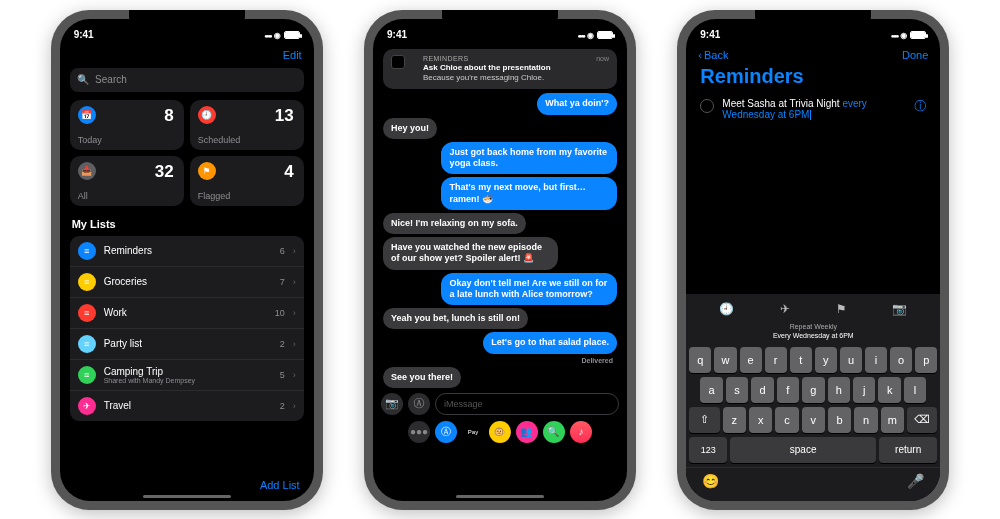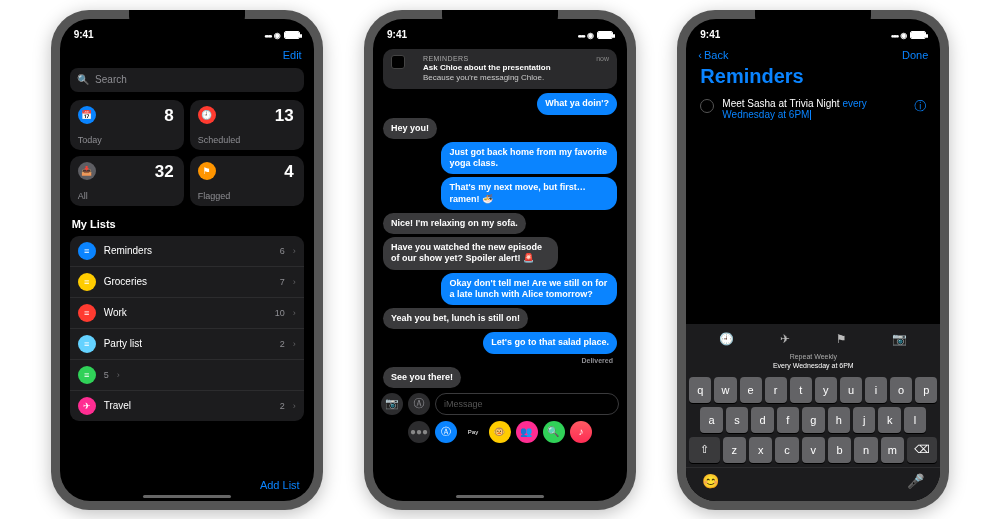--- a/index.html
+++ b/index.html
@@ -146,20 +146,21 @@
   <span class="chev">›</span>
         </div>
         <div class="list-item">
           <span class="li-icon" style="background:#64d2ff">≡</span>
   <span class="li-name">Party list</span>
   <span class="count">2</span>
   <span class="chev">›</span>
         </div>
         <div class="list-item">
           <span class="li-icon" style="background:#30d158">≡</span>
+  <span class="li-name">Camping Trip<span class="sub">Shared with Mandy Dempsey</span></span>
   <span class="count">5</span>
   <span class="chev">›</span>
         </div>
         <div class="list-item">
           <span class="li-icon" style="background:#ff2d92">✈</span>
   <span class="li-name">Travel</span>
   <span class="count">2</span>
   <span class="chev">›</span>
         </div>
       </div>
@@ -294,20 +295,25 @@
             <div class="key dark shift">⇧</div>
             <div class="key">z</div>
             <div class="key">x</div>
             <div class="key">c</div>
             <div class="key">v</div>
             <div class="key">b</div>
             <div class="key">n</div>
             <div class="key">m</div>
             <div class="key dark bks">⌫</div>
           </div>
+        <div class="kb-row">
+          <div class="key dark num">123</div>
+          <div class="key dark space">space</div>
+          <div class="key dark ret">return</div>
+        </div>
       </div>
       <div class="kb-bottom">
         <span>😊</span>
         <span>🎤</span>
       </div>
     </div>
   </div>
 </div>
 
 </body></html>

